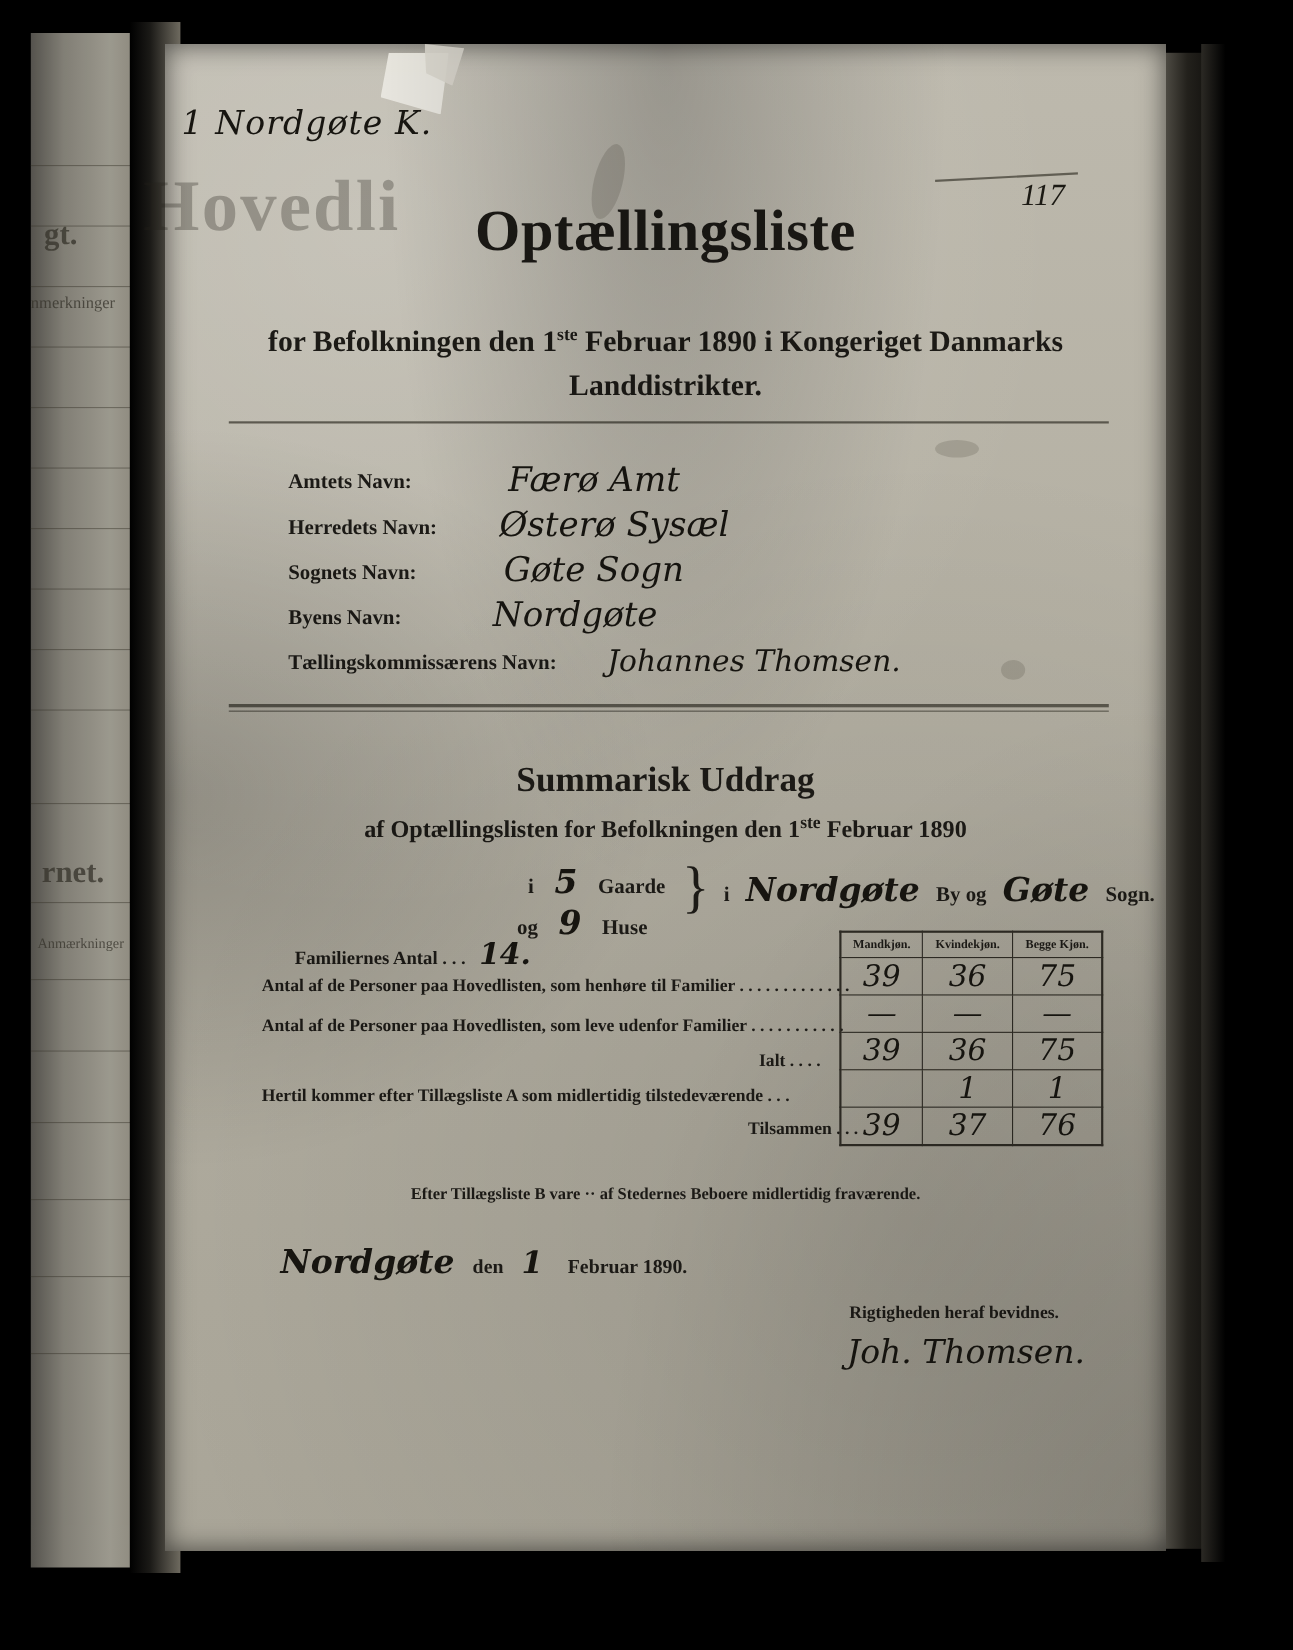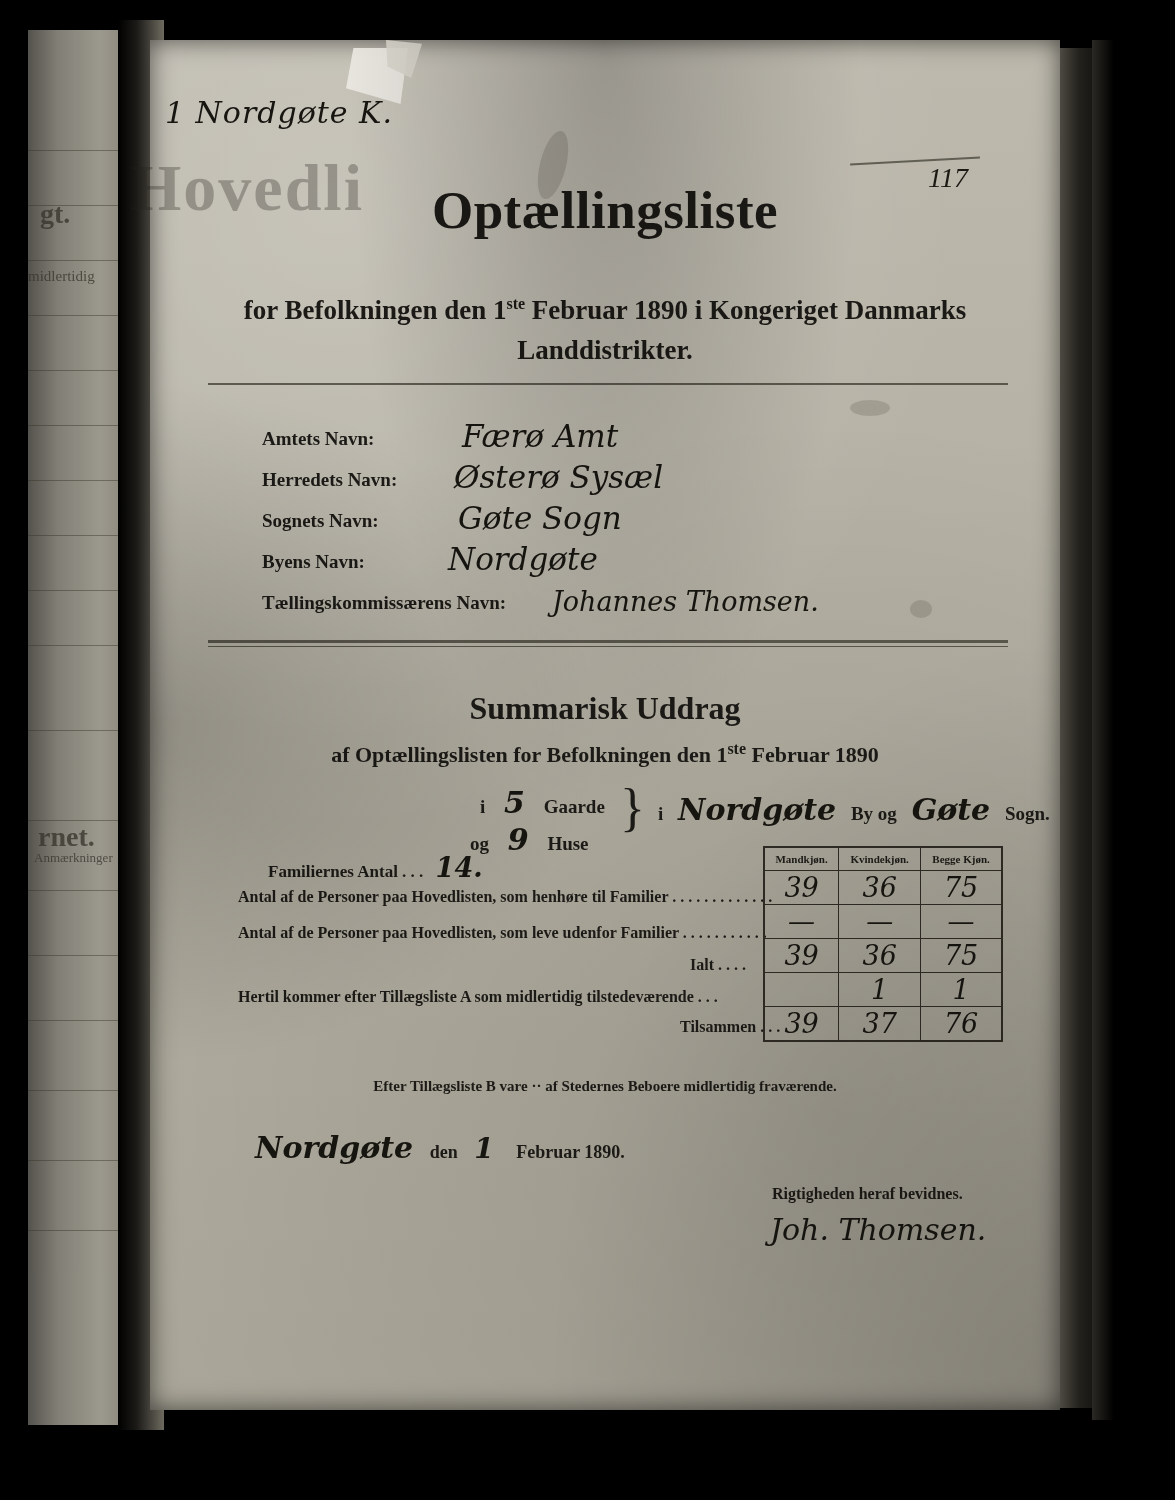--- a/index.html
+++ b/index.html
@@ -129,22 +129,22 @@
   <div class="lp-line" style="top:615px"></div>
   <div class="lp-line" style="top:700px"></div>
   <div class="lp-line" style="top:790px"></div>
   <div class="lp-line" style="top:860px"></div>
   <div class="lp-line" style="top:925px"></div>
   <div class="lp-line" style="top:990px"></div>
   <div class="lp-line" style="top:1060px"></div>
   <div class="lp-line" style="top:1130px"></div>
   <div class="lp-line" style="top:1200px"></div>
   <div class="lp-text" style="left:12px;top:168px;font-size:28px;font-weight:bold;">gt.</div>
-  <div class="lp-text" style="left:0px;top:238px;font-size:15px;">midlertidig</div>
-  <div class="lp-text" style="left:10px;top:748px;font-size:28px;font-weight:bold;margin-top:43px;">rnet.</div>
+  <div class="lp-text" style="left:0px;top:238px;font-size:15px;">nmerkninger</div>
+  <div class="lp-text" style="left:10px;top:748px;font-size:28px;font-weight:bold;">rnet.</div>
   <div class="lp-text" style="left:6px;top:820px;font-size:13px;">Anmærkninger</div>
 </div>
 <div class="gutter"></div>
 <div class="right-bind"></div>
 <div class="right-bind2"></div>
 
 <div class="page">
 
   <div class="tear"></div>
   <div class="tear2"></div>

